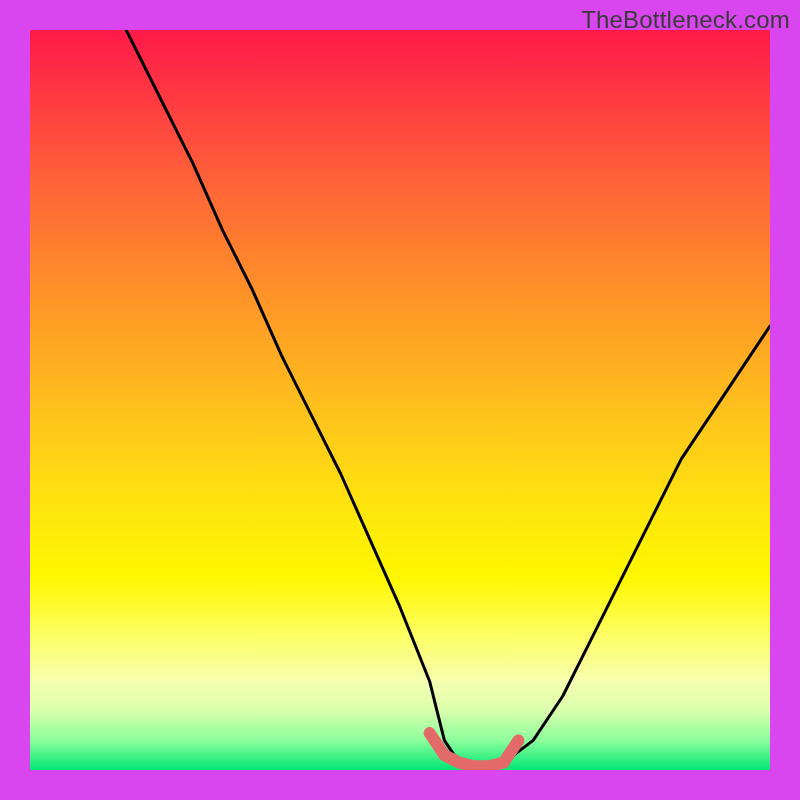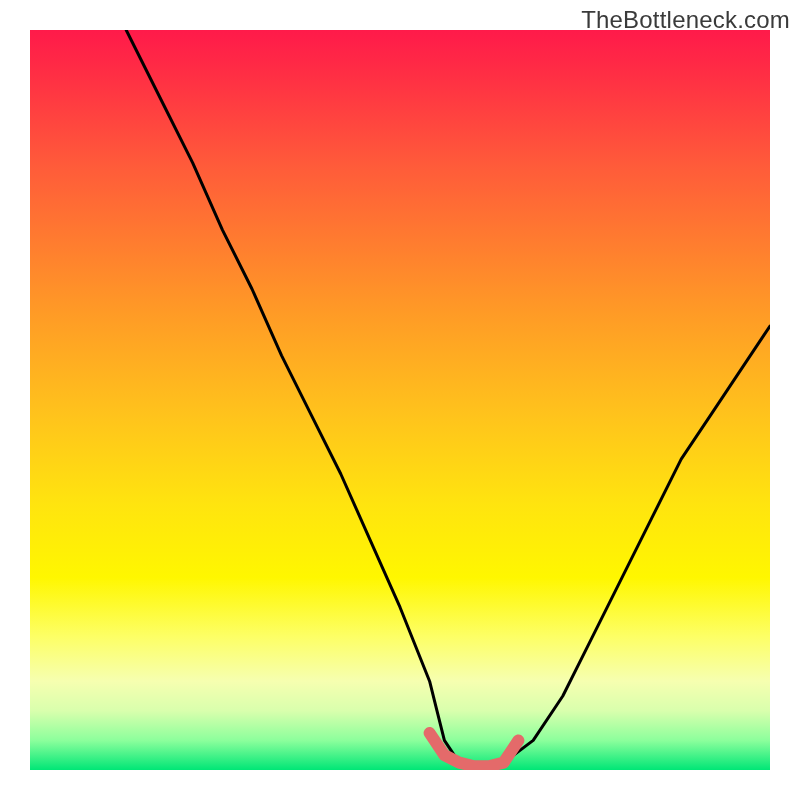--- a/index.html
+++ b/index.html
@@ -9,21 +9,21 @@
     height: 800px;
     overflow: hidden;
     background: #000;
     font-family: Arial, Helvetica, sans-serif;
   }
   .frame {
     position: absolute;
     left: 0; top: 0;
     width: 800px;
     height: 800px;
-    background: #ffffff;
+    background: #d946ef;
   }
   .plot {
     position: absolute;
     left: 30px;
     top: 30px;
     width: 740px;
     height: 740px;
     overflow: hidden;
   }
   .gradient-bg {

